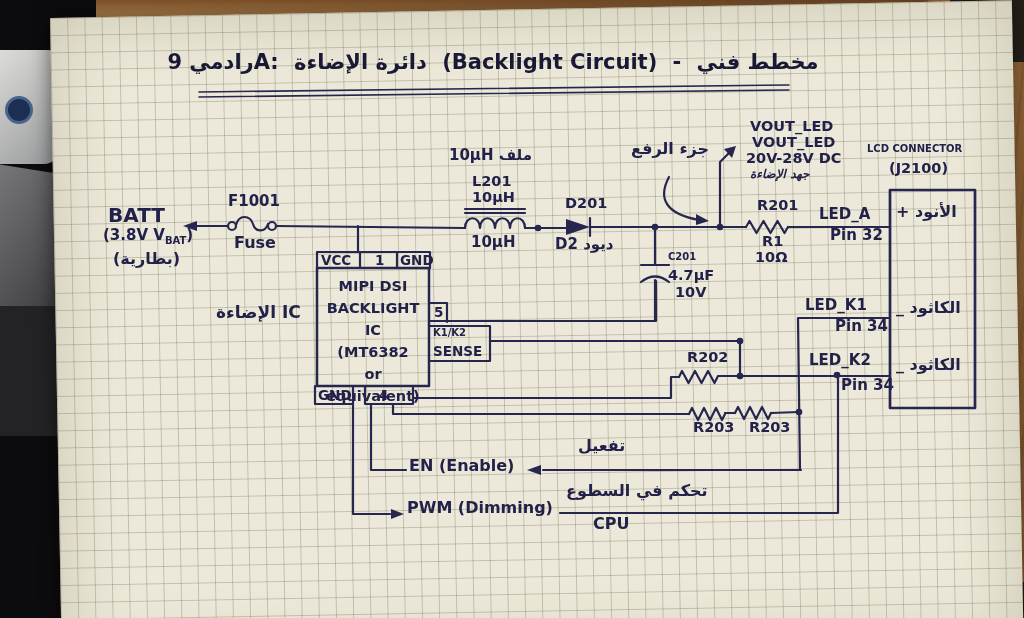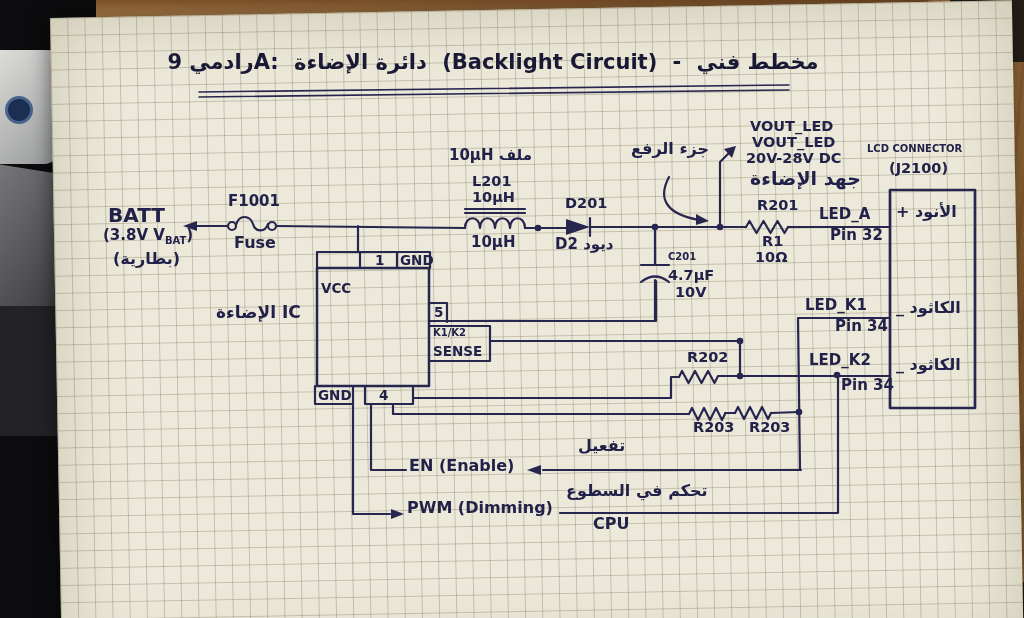--- a/index.html
+++ b/index.html
@@ -161,21 +161,21 @@
   <div class="lbl" style="left:542px;top:236px;font-size:15px;">D2 ديود</div>
 
   <div class="lbl" style="left:655px;top:251px;font-size:10px;">C201</div>
   <div class="lbl" style="left:655px;top:268px;font-size:14.5px;">4.7µF</div>
   <div class="lbl" style="left:662px;top:285px;font-size:14.5px;">10V</div>
 
   <div class="lbl ar" style="left:618px;top:140px;font-size:16px;">جزء الرفع</div>
   <div class="lbl" style="left:737px;top:119px;font-size:14.5px;">VOUT_LED</div>
   <div class="lbl" style="left:739px;top:135px;font-size:14.5px;">VOUT_LED</div>
   <div class="lbl" style="left:733px;top:151px;font-size:14.5px;">20V-28V DC</div>
-  <div class="lbl ar" style="left:737px;top:168px;font-size:19px;">جهد الإضاءة</div>
+  <div class="lbl ar" style="left:737px;top:168px;font-size:12px;font-style:italic;">جهد الإضاءة</div>
 
   <div class="lbl" style="left:744px;top:198px;font-size:14.5px;">R201</div>
   <div class="lbl" style="left:749px;top:234px;font-size:14.5px;">R1</div>
   <div class="lbl" style="left:742px;top:250px;font-size:14.5px;">10Ω</div>
 
   <div class="lbl" style="left:806px;top:206px;font-size:15px;">LED_A</div>
   <div class="lbl" style="left:817px;top:227px;font-size:15px;">Pin 32</div>
 
   <div class="lbl" style="left:854px;top:143px;font-size:10px;">LCD CONNECTOR</div>
   <div class="lbl" style="left:876px;top:161px;font-size:14.5px;">(J2100)</div>
@@ -186,21 +186,27 @@
   <div class="lbl" style="left:792px;top:297px;font-size:15px;">LED_K1</div>
   <div class="lbl" style="left:822px;top:318px;font-size:15px;">Pin 34</div>
   <div class="lbl" style="left:796px;top:352px;font-size:15px;">LED_K2</div>
   <div class="lbl" style="left:828px;top:377px;font-size:15px;">Pin 34</div>
 
   <div class="lbl" style="left:674px;top:350px;font-size:14.5px;">R202</div>
   <div class="lbl" style="left:680px;top:420px;font-size:14.5px;">R203</div>
   <div class="lbl" style="left:736px;top:420px;font-size:14.5px;">R203</div>
 
   <div class="lbl ar" style="left:203px;top:303px;font-size:17px;direction:ltr;">الإضاءة IC</div>
-  <div class="lbl" style="left:308px;top:253px;font-size:13.5px;margin-top:28px;">VCC</div>
+  <div class="ic-text">
+    <div>MIPI DSI</div>
+    <div>BACKLIGHT IC</div>
+    <div>(MT6382</div>
+    <div>or equivalent)</div>
+  </div>
+  <div class="lbl" style="left:308px;top:253px;font-size:13.5px;">VCC</div>
   <div class="lbl" style="left:362px;top:253px;font-size:13.5px;">1</div>
   <div class="lbl" style="left:387px;top:253px;font-size:13.5px;">GND</div>
   <div class="lbl" style="left:421px;top:305px;font-size:13.5px;">5</div>
   <div class="lbl" style="left:420px;top:327px;font-size:10px;">K1/K2</div>
   <div class="lbl" style="left:420px;top:344px;font-size:13.5px;">SENSE</div>
   <div class="lbl" style="left:305px;top:388px;font-size:13.5px;">GND</div>
   <div class="lbl" style="left:366px;top:388px;font-size:13.5px;">4</div>
 
   <div class="lbl" style="left:396px;top:457px;font-size:16px;">EN (Enable)</div>
   <div class="lbl ar" style="left:565px;top:437px;font-size:16px;">تفعيل</div>

